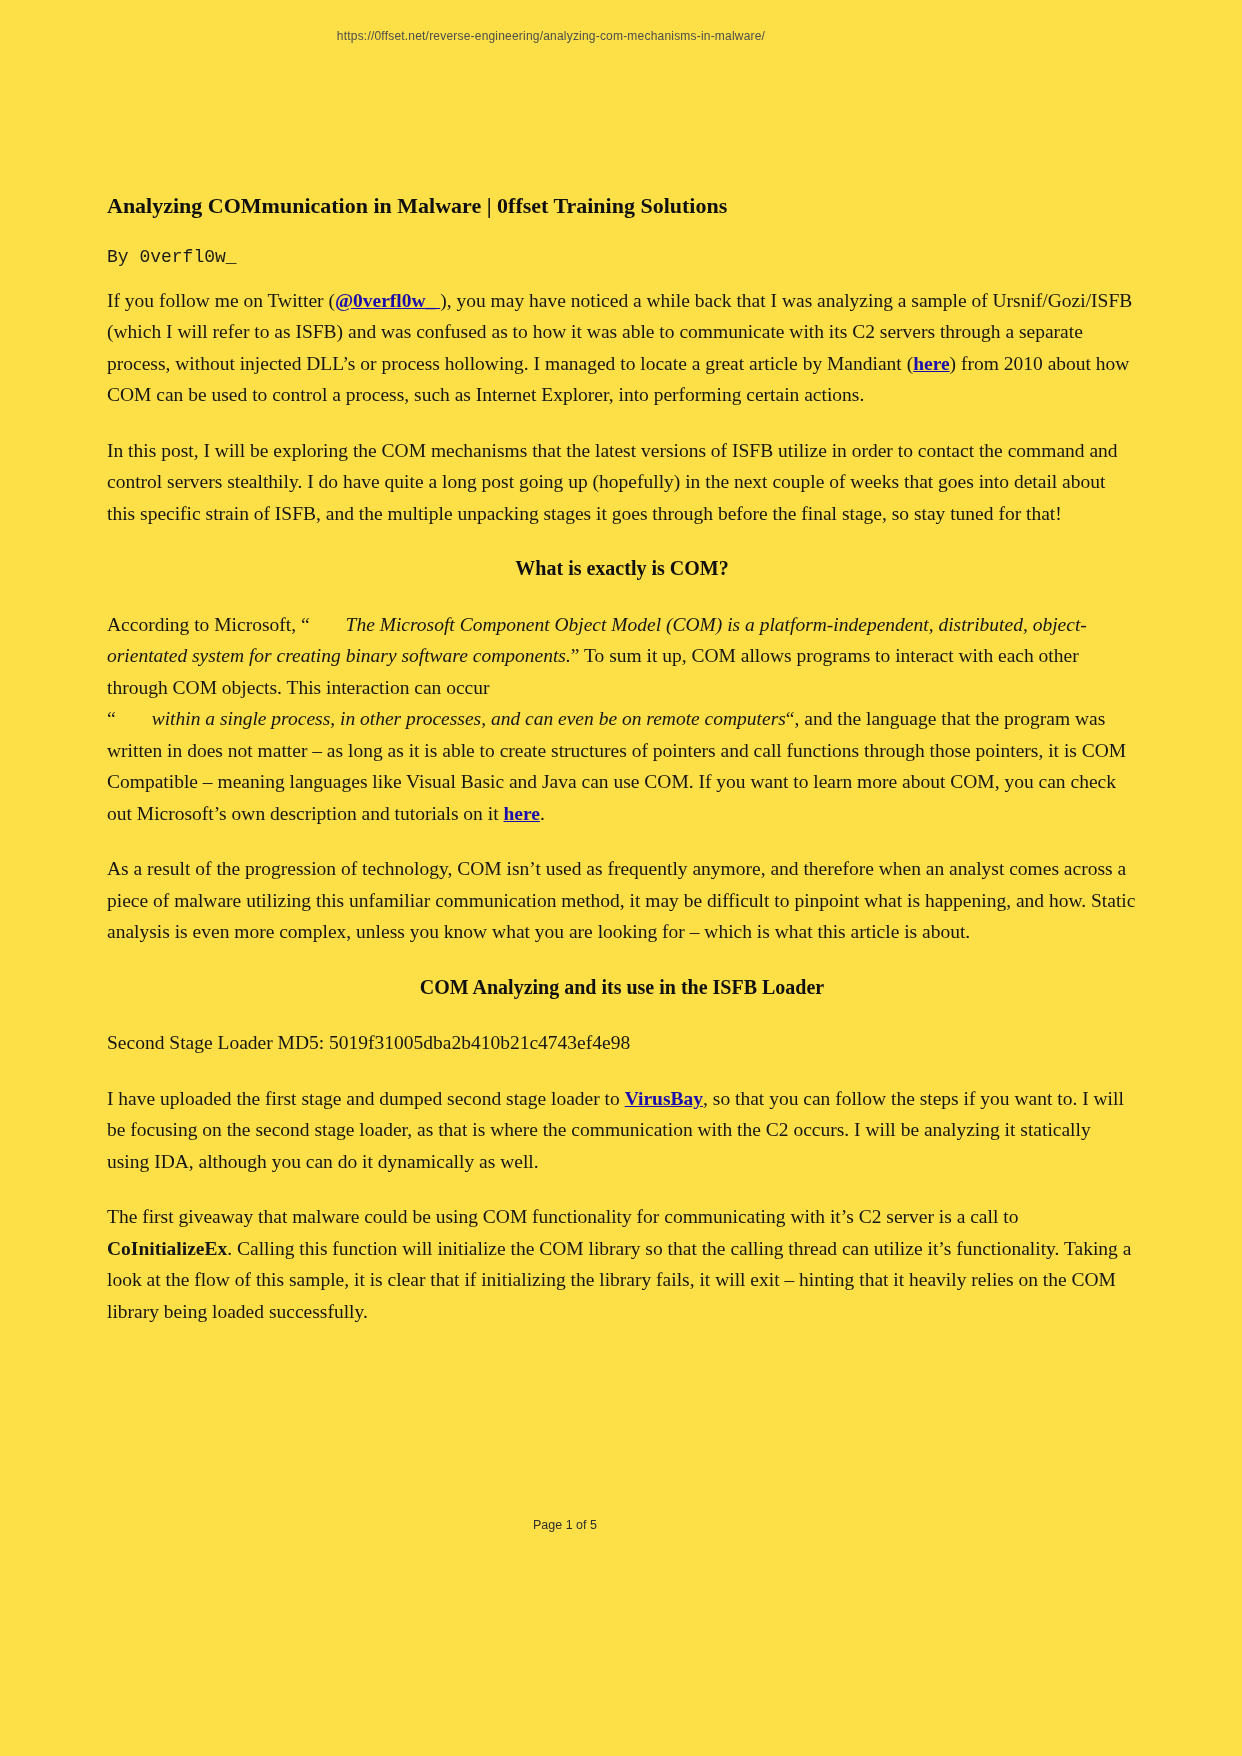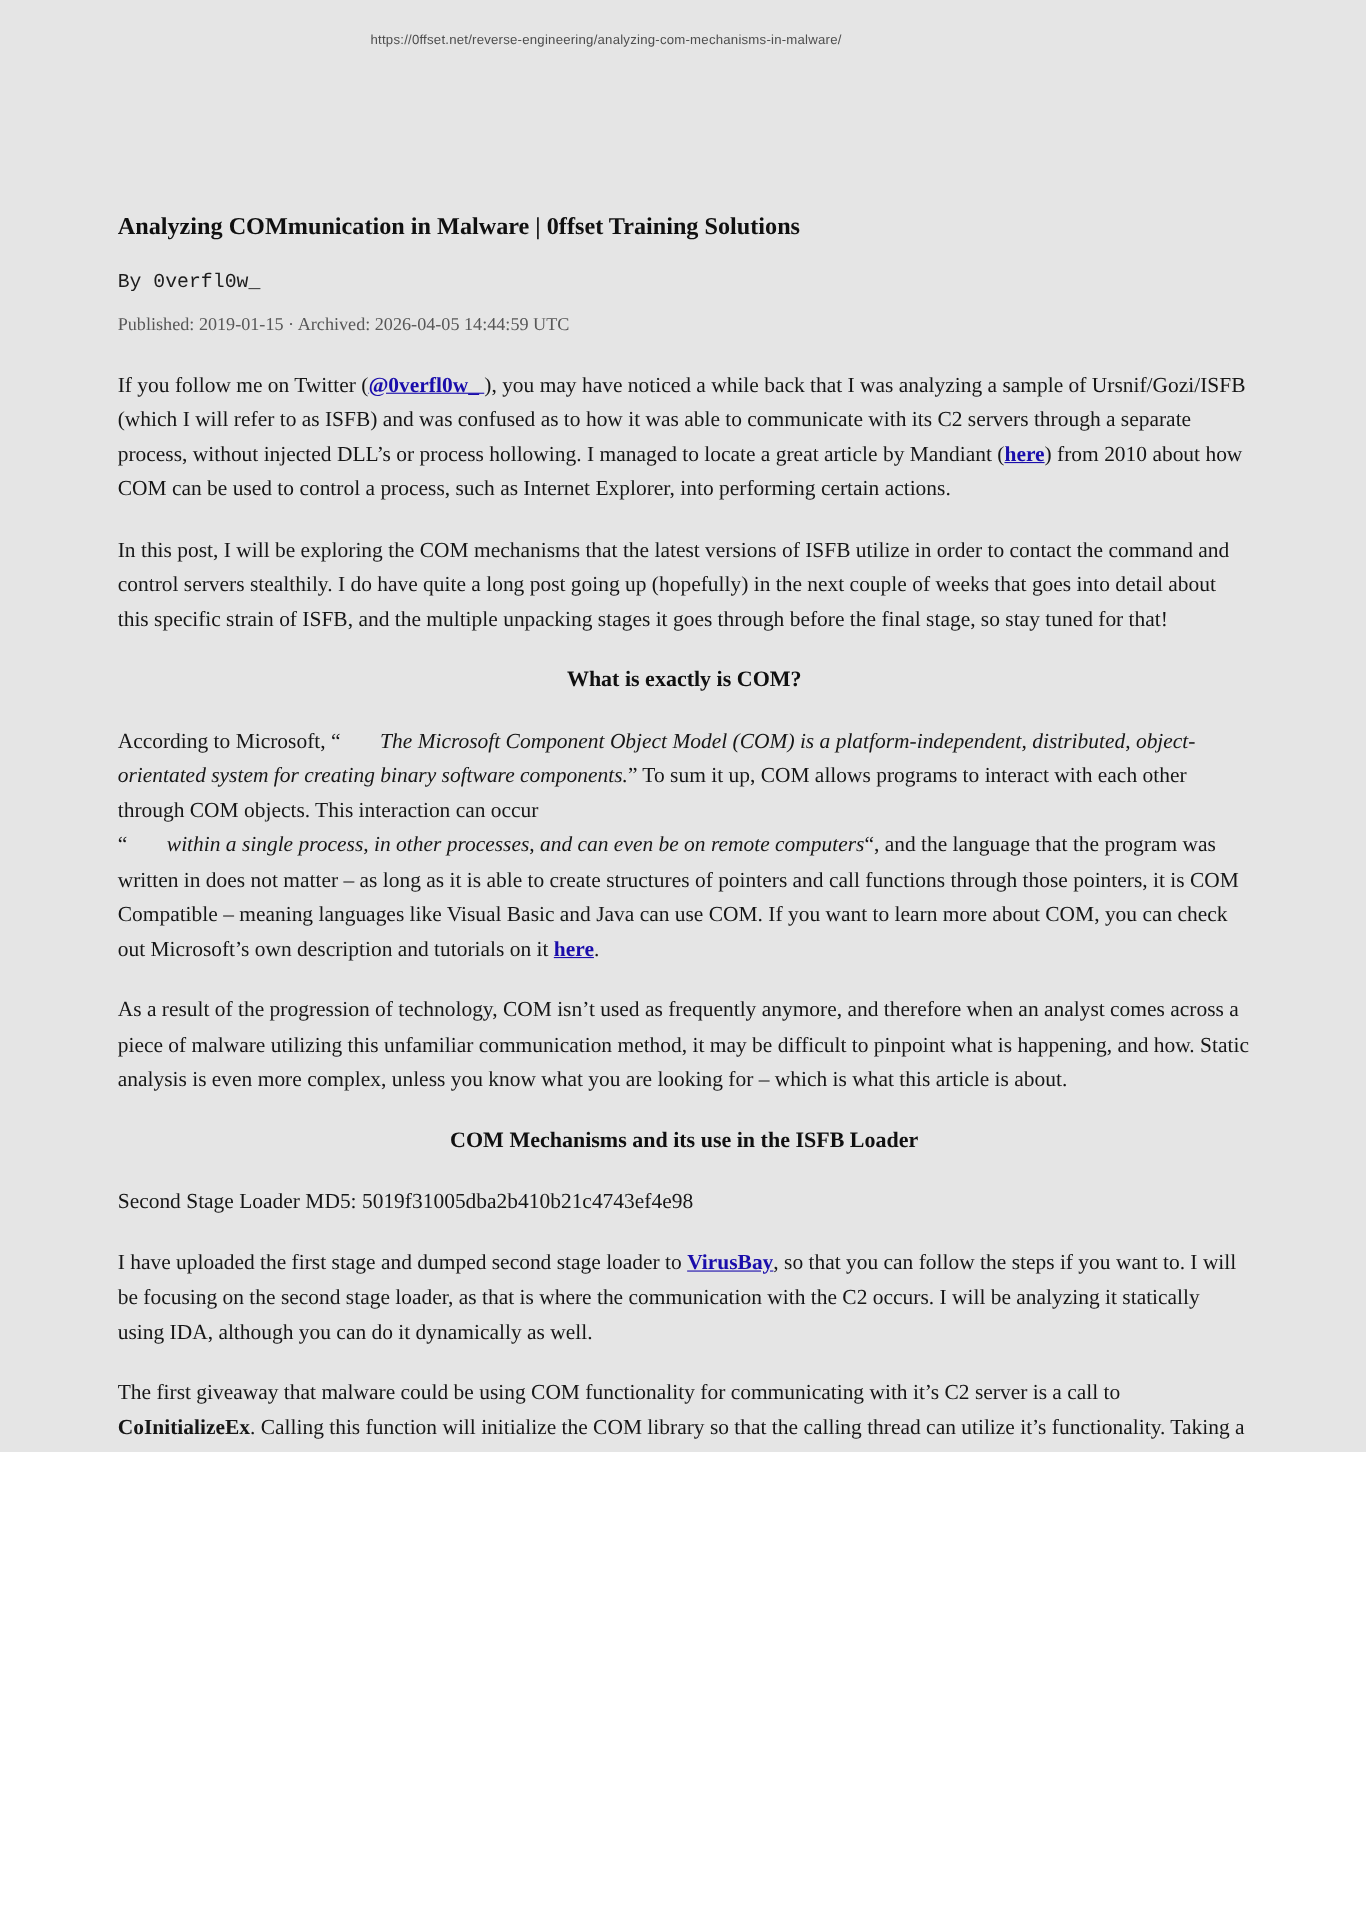--- a/index.html
+++ b/index.html
@@ -1,22 +1,22 @@
 <!DOCTYPE html>
 <html><head>
 <meta charset="utf-8">
 <style>
   * { box-sizing: border-box; }
   html, body { margin: 0; padding: 0; background: #ffffff; }
   .page {
     position: relative;
     width: 1242px;
-    height: 1320px;
+    height: 1756px;
     margin: 0 auto;
-    background: #e5e5e5;
+    background: #fde047;
     overflow: hidden;
     font-family: "Liberation Serif", serif;
     color: #161616;
   }
   .url {
     position: absolute;
     top: 29px;
     left: 0;
     right: 140px;
     text-align: center;
@@ -84,28 +84,27 @@
 </style>
 </head>
 <body>
 
 <div class="page">
   <div class="url">https://0ffset.net/reverse-engineering/analyzing-com-mechanisms-in-malware/</div>
 
   <div class="article">
     <h1 class="title">Analyzing COMmunication in Malware | 0ffset Training Solutions</h1>
     <div class="byline">By 0verfl0w_</div>
-    <div class="meta">Published: 2019-01-15 · Archived: 2026-04-05 14:44:59 UTC</div>
     <div class="blocks" id="blocks">
         <p class="para"><span class="plain">If you follow me on Twitter (</span><a class="link" href="#" style="color: rgb(26, 13, 171);">@0verfl0w_ </a><span class="plain">), you may have noticed a while back that I was analyzing a sample of Ursnif/Gozi/ISFB (which I will refer to as ISFB) and was confused as to how it was able to communicate with its C2 servers through a separate process, without injected DLL’s or process hollowing. I managed to locate a great article by Mandiant (</span><a class="link" href="#" style="color: rgb(26, 13, 171);">here</a><span class="plain">) from 2010 about how COM can be used to control a process, such as Internet Explorer, into performing certain actions.</span></p>
         <p class="para"><span class="plain">In this post, I will be exploring the COM mechanisms that the latest versions of ISFB utilize in order to contact the command and control servers stealthily. I do have quite a long post going up (hopefully) in the next couple of weeks that goes into detail about this specific strain of ISFB, and the multiple unpacking stages it goes through before the final stage, so stay tuned for that!</span></p>
         <h2 class="heading">What is exactly is COM?</h2>
         <p class="para"><span class="plain">According to Microsoft, “</span><span class="italic">The Microsoft Component Object Model (COM) is a platform-independent, distributed, object-orientated system for creating binary software components.</span><span class="plain">” To sum it up, COM allows programs to interact with each other through COM objects. This interaction can occur</span><br><span class="plain">“</span><span class="italic">within a single process, in other processes, and can even be on remote computers</span><span class="plain">“, and the language that the program was written in does not matter – as long as it is able to create structures of pointers and call functions through those pointers, it is COM Compatible – meaning languages like Visual Basic and Java can use COM. If you want to learn more about COM, you can check out Microsoft’s own description and tutorials on it </span><a class="link" href="#" style="color: rgb(26, 13, 171);">here</a><span class="plain">.</span></p>
         <p class="para"><span class="plain">As a result of the progression of technology, COM isn’t used as frequently anymore, and therefore when an analyst comes across a piece of malware utilizing this unfamiliar communication method, it may be difficult to pinpoint what is happening, and how. Static analysis is even more complex, unless you know what you are looking for – which is what this article is about.</span></p>
-        <h2 class="heading">COM Mechanisms and its use in the ISFB Loader</h2>
+        <h2 class="heading">COM Analyzing and its use in the ISFB Loader</h2>
         <p class="para"><span class="plain">Second Stage Loader MD5: 5019f31005dba2b410b21c4743ef4e98</span></p>
         <p class="para"><span class="plain">I have uploaded the first stage and dumped second stage loader to </span><a class="link" href="#" style="color: rgb(26, 13, 171);">VirusBay</a><span class="plain">, so that you can follow the steps if you want to. I will be focusing on the second stage loader, as that is where the communication with the C2 occurs. I will be analyzing it statically using IDA, although you can do it dynamically as well.</span></p>
         <p class="para"><span class="plain">The first giveaway that malware could be using COM functionality for communicating with it’s C2 server is a call to </span><span class="bold">CoInitializeEx</span><span class="plain">. Calling this function will initialize the COM library so that the calling thread can utilize it’s functionality. Taking a look at the flow of this sample, it is clear that if initializing the library fails, it will exit – hinting that it heavily relies on the COM library being loaded successfully.</span></p>
       </div>
   </div>
 
   <div class="footer">Page 1 of 5</div>
 </div>
 
 </body></html>

